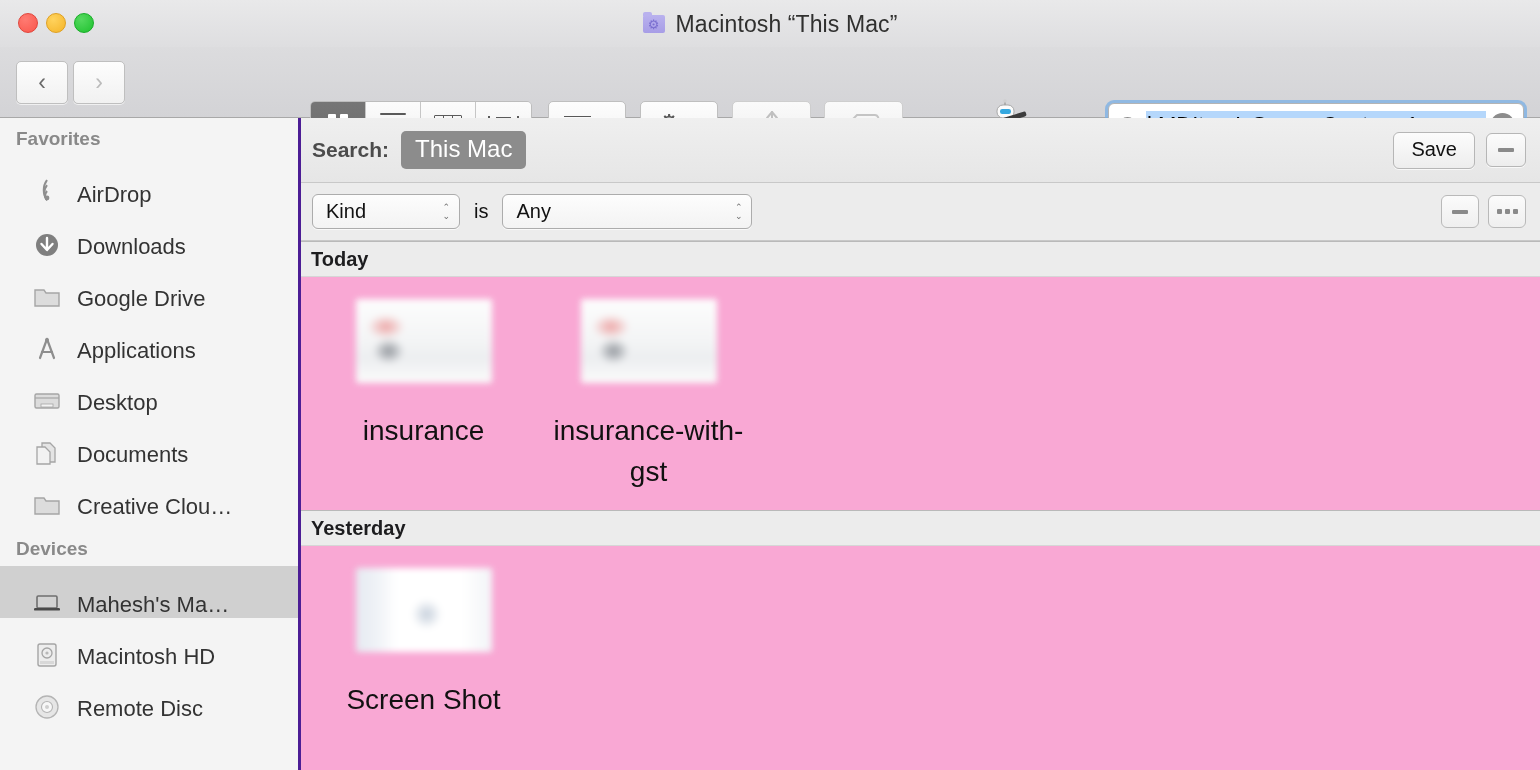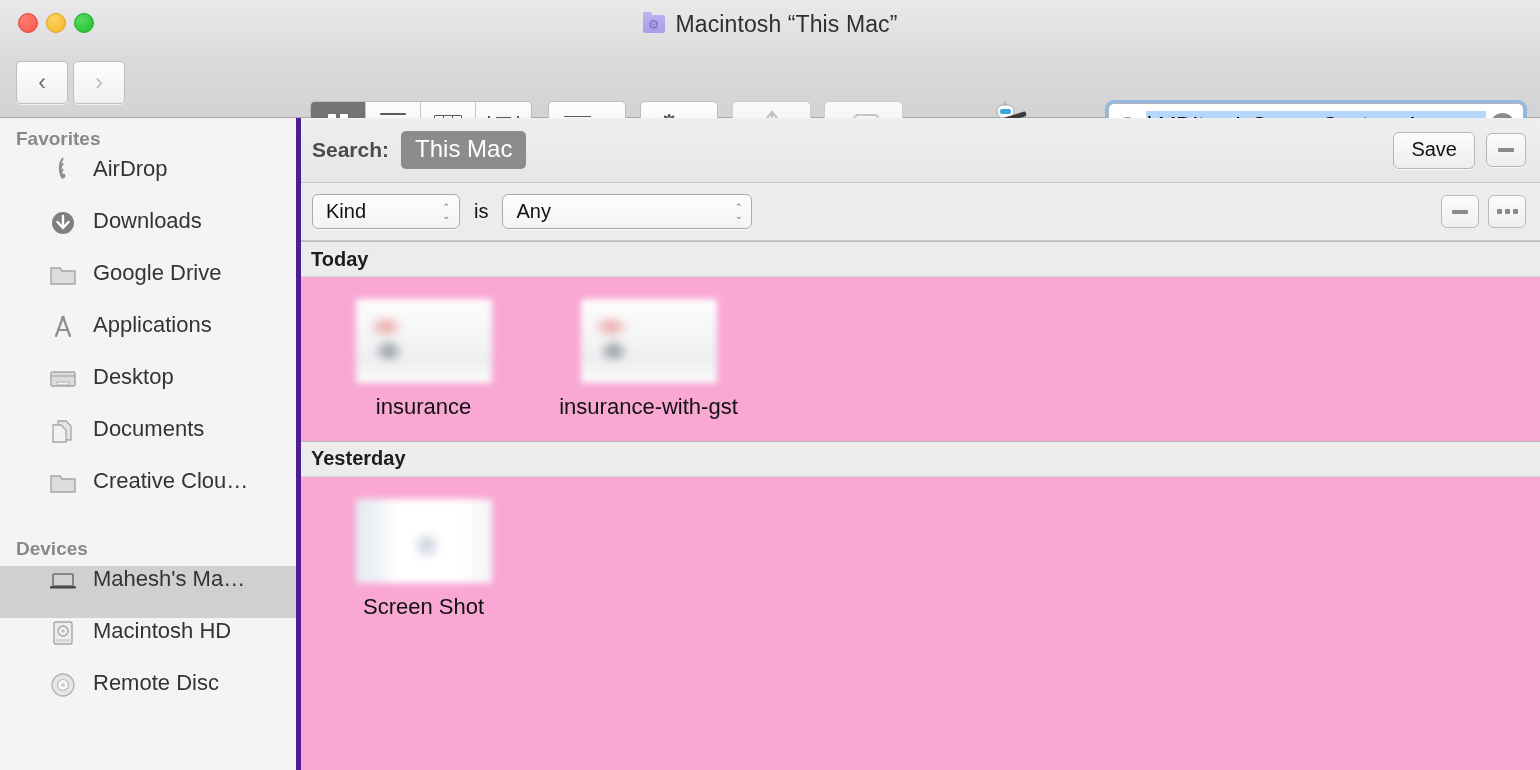--- a/index.html
+++ b/index.html
@@ -166,24 +166,24 @@
     width: 38px; height: 33px; border: 1px solid #b9b9b9; border-radius: 6px;
     background: linear-gradient(to bottom, #fbfbfb, #efefef);
     display: flex; align-items: center; justify-content: center; margin-left: 9px;
   }
   .dots { display: flex; gap: 3px; }
   .dots i { width: 5px; height: 5px; background: #8a8a8a; border-radius: 1px; }
 
   
   .sidebar {
     position: absolute; top: 118px; left: 0; width: 301px; height: 652px;
-    background: #f4f4f4; border-right: 5px solid #4c1d95; overflow: hidden;
+    background: #f4f4f4; border-right: 3px solid #4c1d95; overflow: hidden;
   }
   .sb-head { font-size: 19px; color: #898989; font-weight: bold; padding: 10px 0 6px 16px; }
-  .sb-item { height: 52px; display: flex; align-items: flex-start; padding-left: 48px; gap: 15px; }
+  .sb-item { height: 52px; display: flex; align-items: flex-end; padding-left: 32px; gap: 15px; }
   .sb-item.selected { background: #d0d0d0; }
   .sb-label { font-size: 22px; color: #333; white-space: nowrap; overflow: hidden; }
   .sb-icon { width: 30px; height: 30px; flex: 0 0 auto; position: relative; }
 
   
   .content {
     position: absolute; top: 241px; left: 301px; width: 1239px; height: 529px;
     background: #f9a8d4; overflow: hidden;
   }
   .group-head {
@@ -202,21 +202,21 @@
       #fafafa;
     filter: blur(3.2px);
   }
   .thumb.shot {
     background:
       radial-gradient(ellipse 20px 20px at 52% 55%, rgba(150,168,190,0.55), rgba(150,168,190,0) 75%),
       linear-gradient(to right, #e6eaf1 0%, #eef1f6 14%, #ffffff 30%, #ffffff 78%, #f2f4f7 100%),
       #f7f8fa;
     filter: blur(3.4px);
   }
-  .file-name { margin-top: 8px; font-size: 22px; color: #111; text-align: center; line-height: 1.45; width: 190px; }
+  .file-name { margin-top: 28px; font-size: 28px; color: #111; text-align: center; line-height: 1.45; width: 190px; }
 </style>
 </head>
 <body>
 
 <div class="window">
 
   <div class="titlebar">
     <div class="traffic">
       <div class="light red"></div>
       <div class="light yellow"></div>

